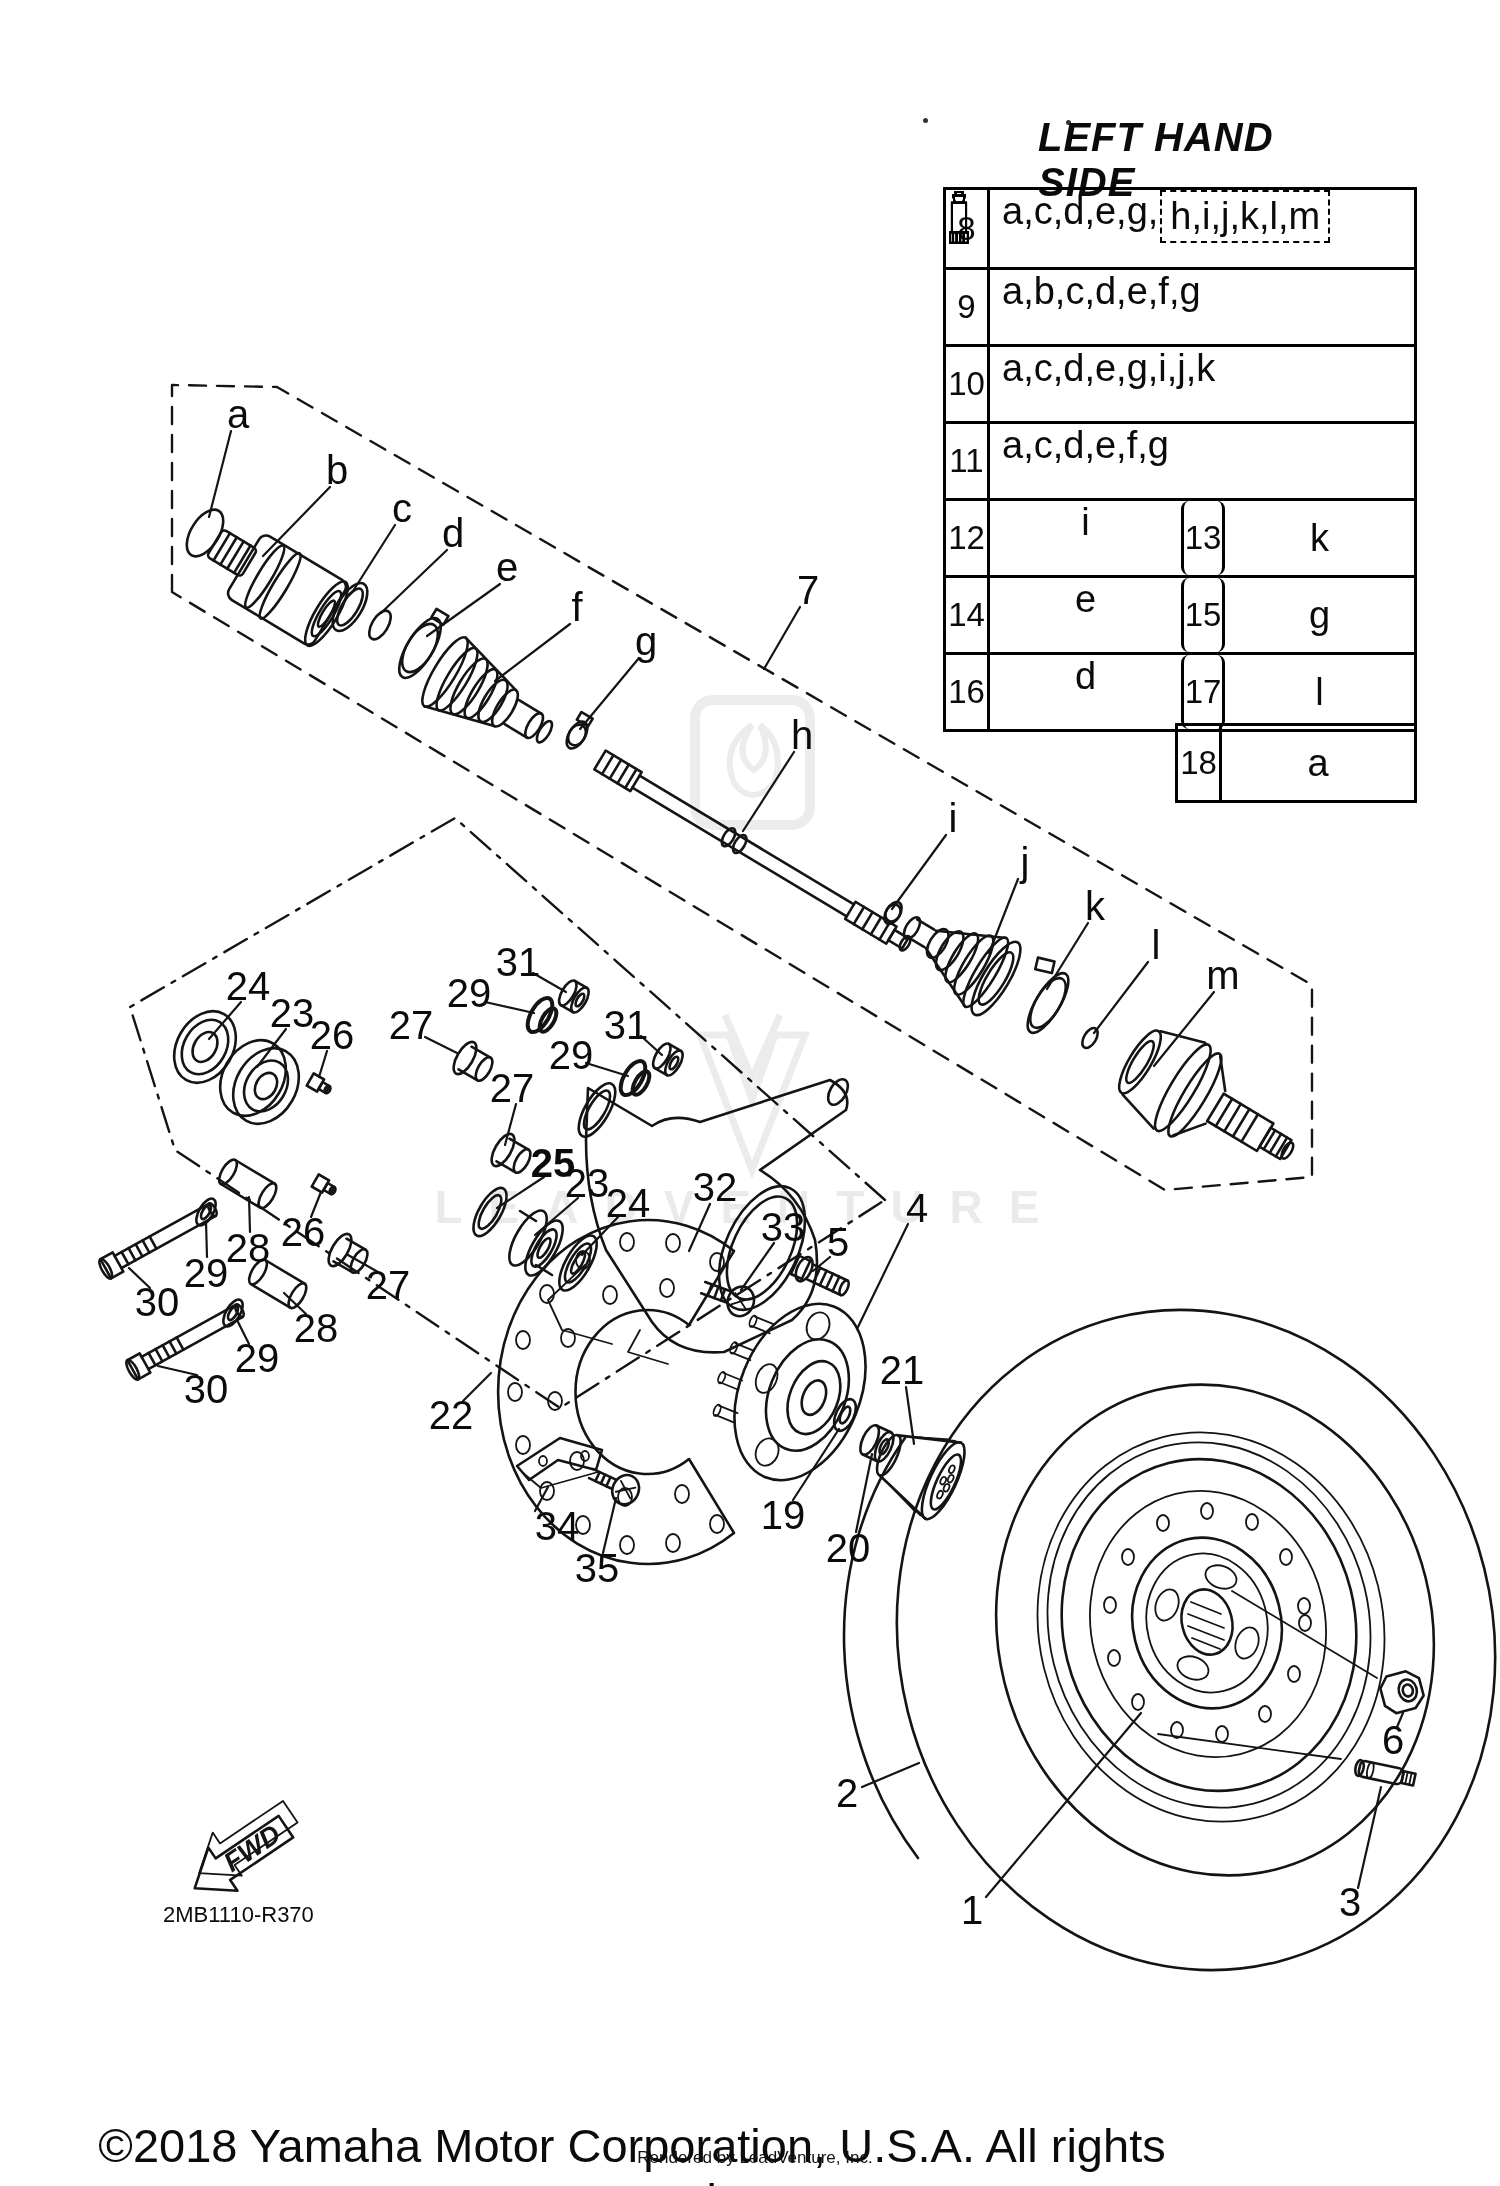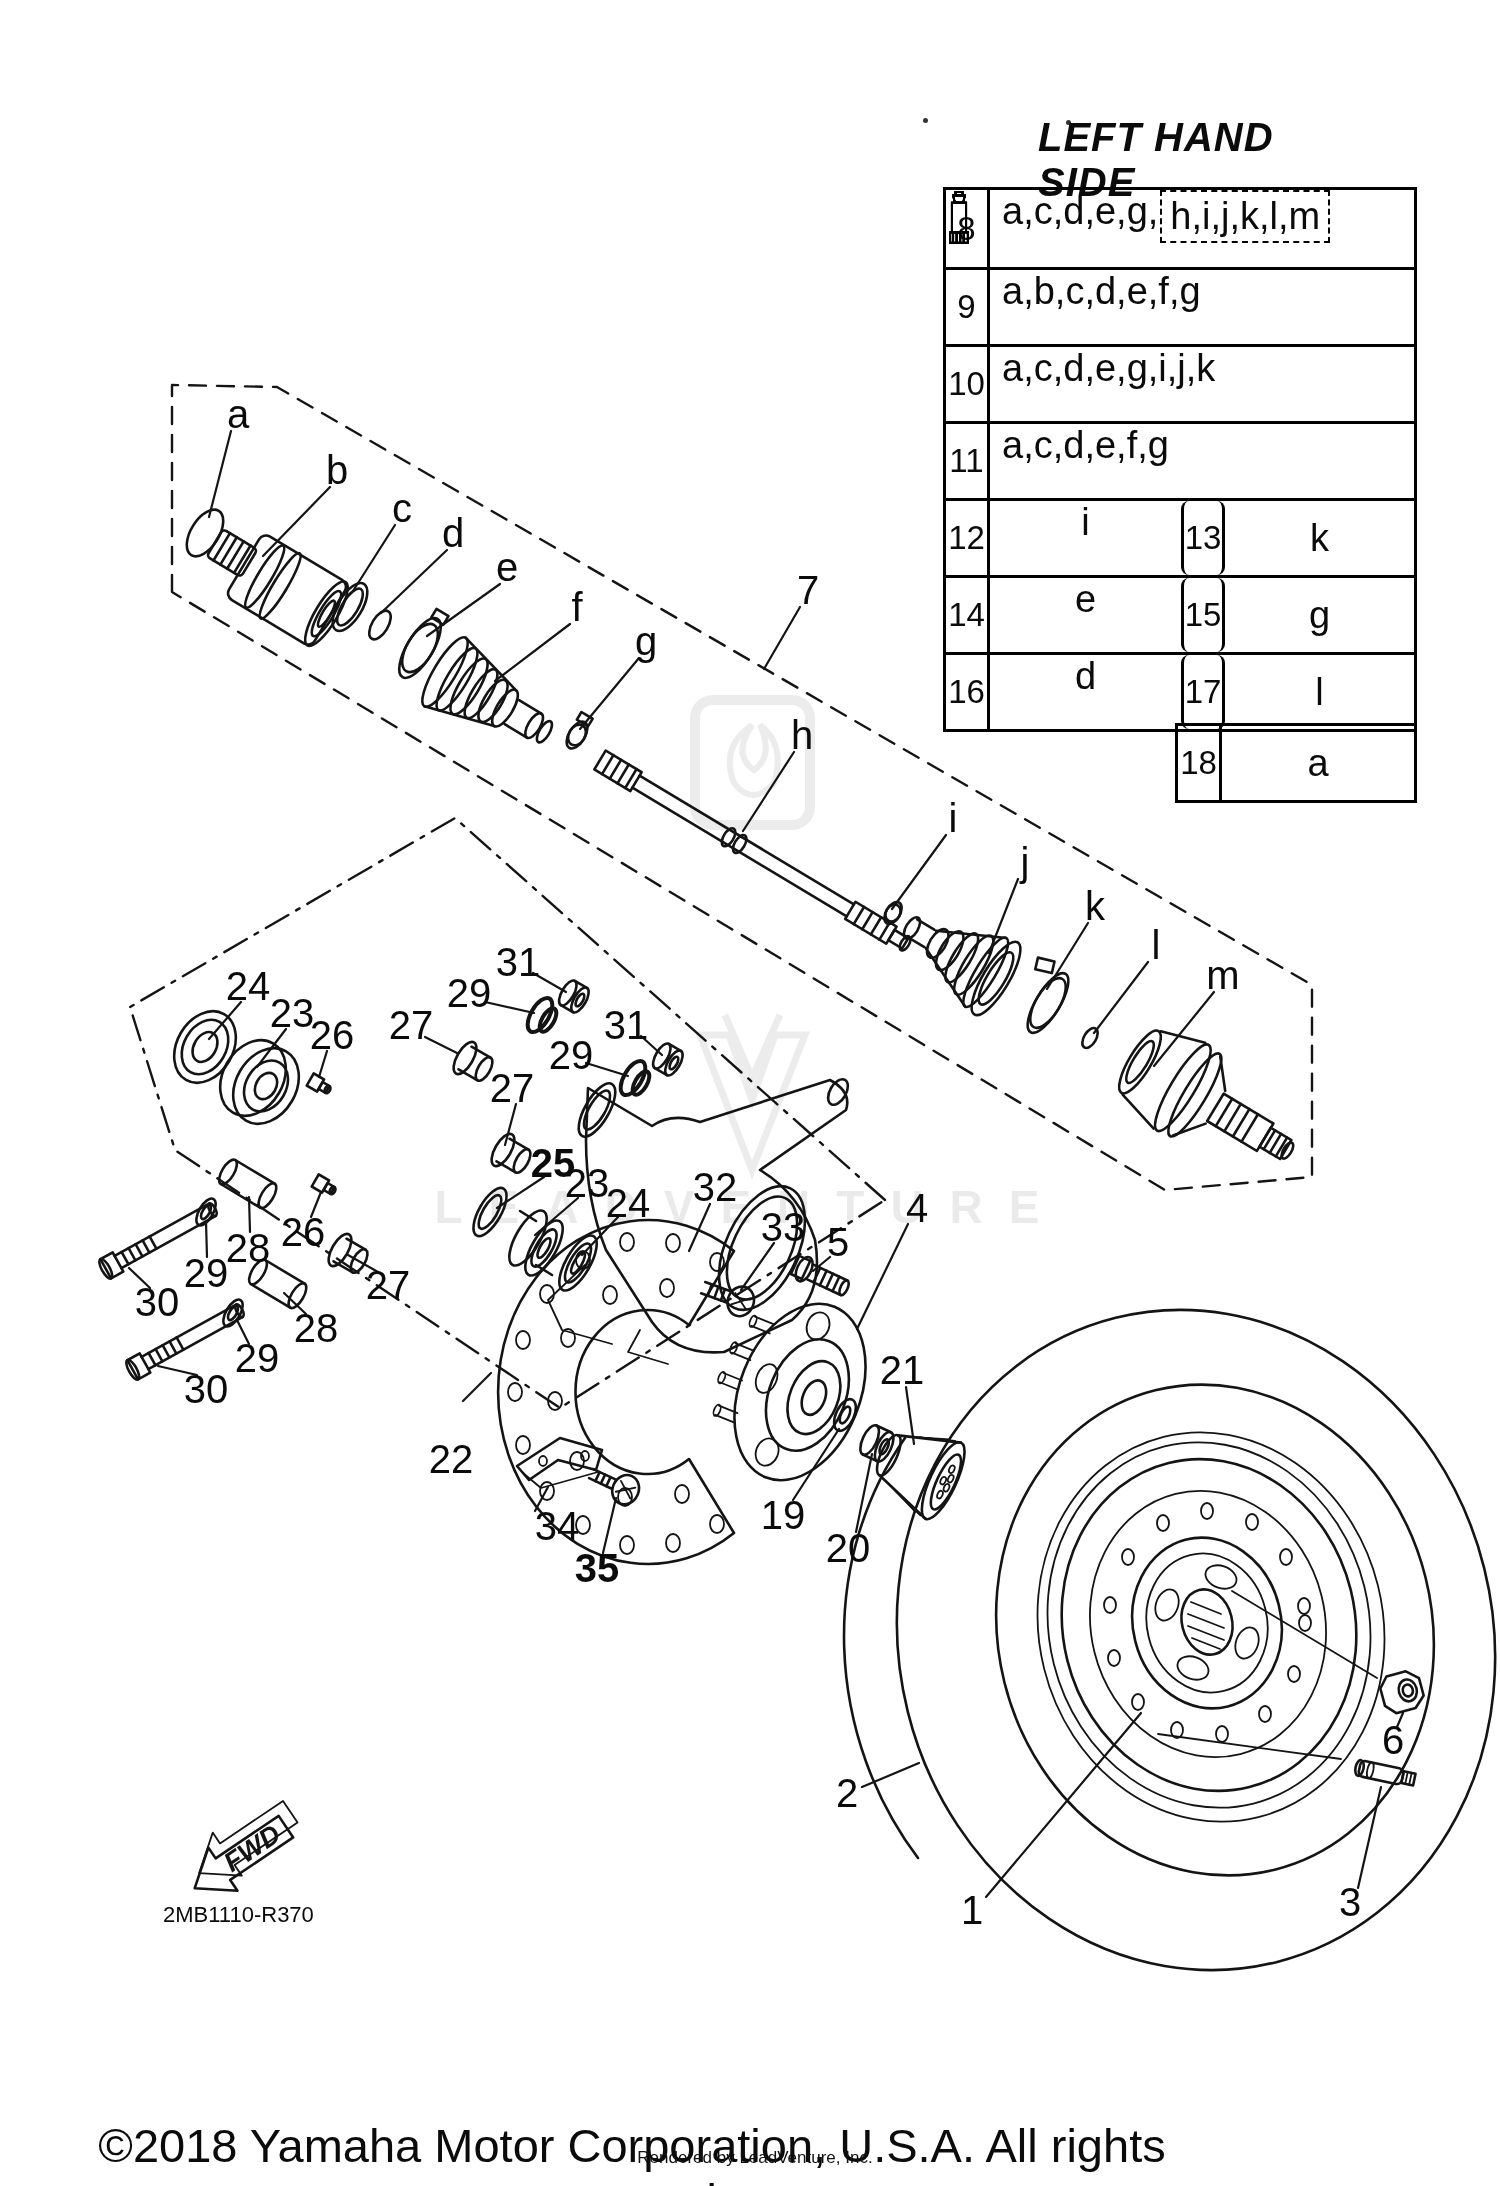--- a/index.html
+++ b/index.html
@@ -723,23 +723,23 @@
       <span class="plabel" style="left: 587px; top: 1183px;">23</span>
       <span class="plabel" style="left: 628px; top: 1203px;">24</span>
       <span class="plabel" style="left: 303px; top: 1232px;">26</span>
       <span class="plabel" style="left: 248px; top: 1248px;">28</span>
       <span class="plabel" style="left: 206px; top: 1273px;">29</span>
       <span class="plabel" style="left: 157px; top: 1302px;">30</span>
       <span class="plabel" style="left: 388px; top: 1285px;">27</span>
       <span class="plabel" style="left: 316px; top: 1328px;">28</span>
       <span class="plabel" style="left: 257px; top: 1358px;">29</span>
       <span class="plabel" style="left: 206px; top: 1389px;">30</span>
-      <span class="plabel" style="left: 451px; top: 1459px;">22</span>
+      <span class="plabel" style="left: 451px; top: 1415px;">22</span>
       <span class="plabel" style="left: 529px; top: 1526px; margin-left: 28px;">34</span>
-      <span class="plabel" style="left: 597px; top: 1568px; font-weight: bold;">35</span>
+      <span class="plabel" style="left: 597px; top: 1568px;">35</span>
       <span class="plabel" style="left: 715px; top: 1187px;">32</span>
       <span class="plabel" style="left: 783px; top: 1227px;">33</span>
       <span class="plabel" style="left: 838px; top: 1242px;">5</span>
       <span class="plabel" style="left: 917px; top: 1208px;">4</span>
       <span class="plabel" style="left: 902px; top: 1370px;">21</span>
       <span class="plabel" style="left: 783px; top: 1515px;">19</span>
       <span class="plabel" style="left: 848px; top: 1548px;">20</span>
       <span class="plabel" style="left: 847px; top: 1793px;">2</span>
       <span class="plabel" style="left: 972px; top: 1910px;">1</span>
       <span class="plabel" style="left: 1393px; top: 1740px;">6</span>

